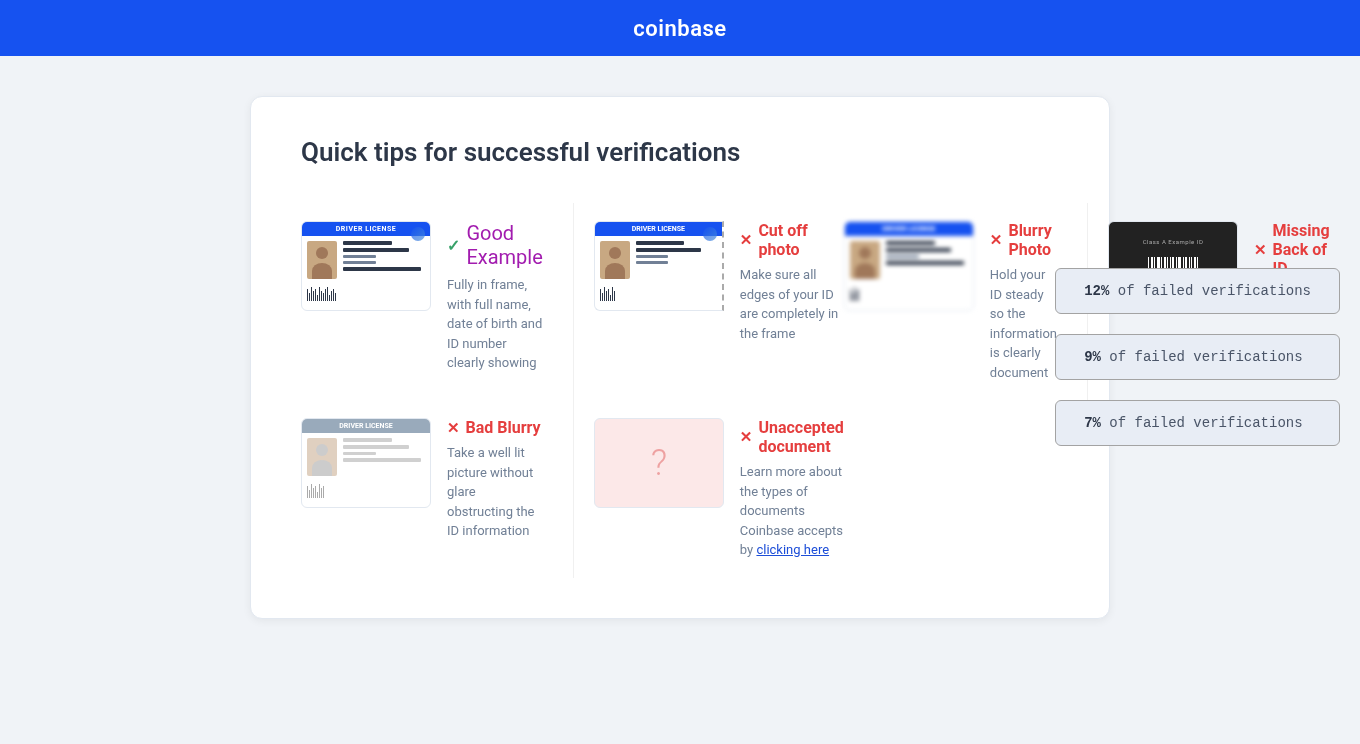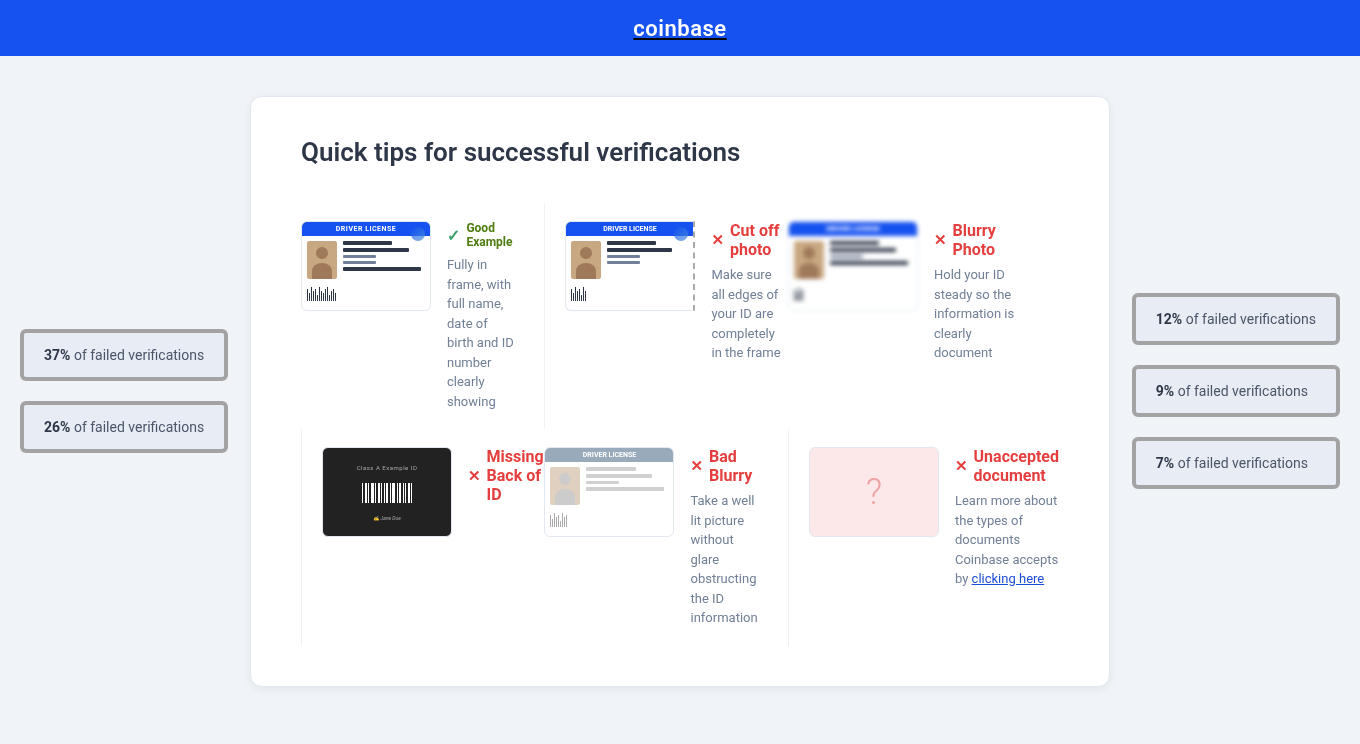--- a/index.html
+++ b/index.html
@@ -10,21 +10,20 @@
       width: 1360px;
     }
 
     
     .header {
       background: #1652f0;
       height: 56px;
       display: flex;
       align-items: center;
       justify-content: center;
-      text-decoration: underline;
     }
     .header-logo {
       color: white;
       font-size: 22px;
       font-weight: 600;
       letter-spacing: 0.5px;
     }
 
     
     .main-container {
@@ -49,26 +48,27 @@
       display: flex;
       flex-direction: column;
       gap: 20px;
       position: absolute;
       right: 20px;
       top: 50%;
       transform: translateY(-50%);
     }
     .stat-badge {
       background: #e8edf5;
-      border: 4px solid #a3a3a3;
+      border: 1px solid #a3a3a3;
       border-radius: 6px;
-      padding: 14px 20px;
+      padding: 14px 28px;
       font-size: 14px;
       color: #4a5568;
       white-space: nowrap;
+      font-family: Liberation Mono, monospace;
     }
     .stat-badge strong {
       color: #2d3748;
       font-weight: 700;
     }
 
     
     .main-card {
       background: white;
       border-radius: 12px;
@@ -81,21 +81,21 @@
     .card-title {
       font-size: 26px;
       font-weight: 600;
       color: #2d3748;
       margin-bottom: 36px;
     }
 
     
     .tips-grid {
       display: grid;
-      grid-template-columns: 1fr 1fr 1fr;
+      grid-template-columns: 1fr 1fr 1fr 1fr;
       gap: 0;
     }
 
     .tip-item {
       display: flex;
       align-items: flex-start;
       gap: 16px;
       padding: 18px 0;
     }
 
@@ -263,23 +263,23 @@
       color: #38a169;
       font-size: 16px;
       font-weight: 700;
     }
     .tip-icon-x {
       color: #e53e3e;
       font-size: 15px;
       font-weight: 700;
     }
     .tip-title-good {
-      font-size: 12px;
-      font-weight: 700;
-      color: #4d7c0f;
+      font-size: 20px;
+      font-weight: 400;
+      color: #a21caf;
     }
     .tip-title-bad {
       font-size: 16px;
       font-weight: 700;
       color: #e53e3e;
     }
     .tip-desc {
       font-size: 13px;
       color: #718096;
       line-height: 1.5;
@@ -301,30 +301,20 @@
   </style>
 </head>
 <body>
 
 <div class="header">
   <span class="header-logo">coinbase</span>
 </div>
 
 <div class="main-container">
 
-  <div class="side-badges-left">
-    <div class="stat-badge">
-      <strong>37%</strong>
-      <span>of failed verifications</span>
-    </div>
-    <div class="stat-badge">
-      <strong>26%</strong>
-      <span>of failed verifications</span>
-    </div>
-  </div>
 
   <div class="main-card">
     <h1 class="card-title">Quick tips for successful verifications</h1>
 
     <div class="tips-grid">
 
       <div class="tip-item">
         <div class="id-card-mock id-good">
           <div class="id-header">DRIVER LICENSE</div>
           <div class="id-body">

